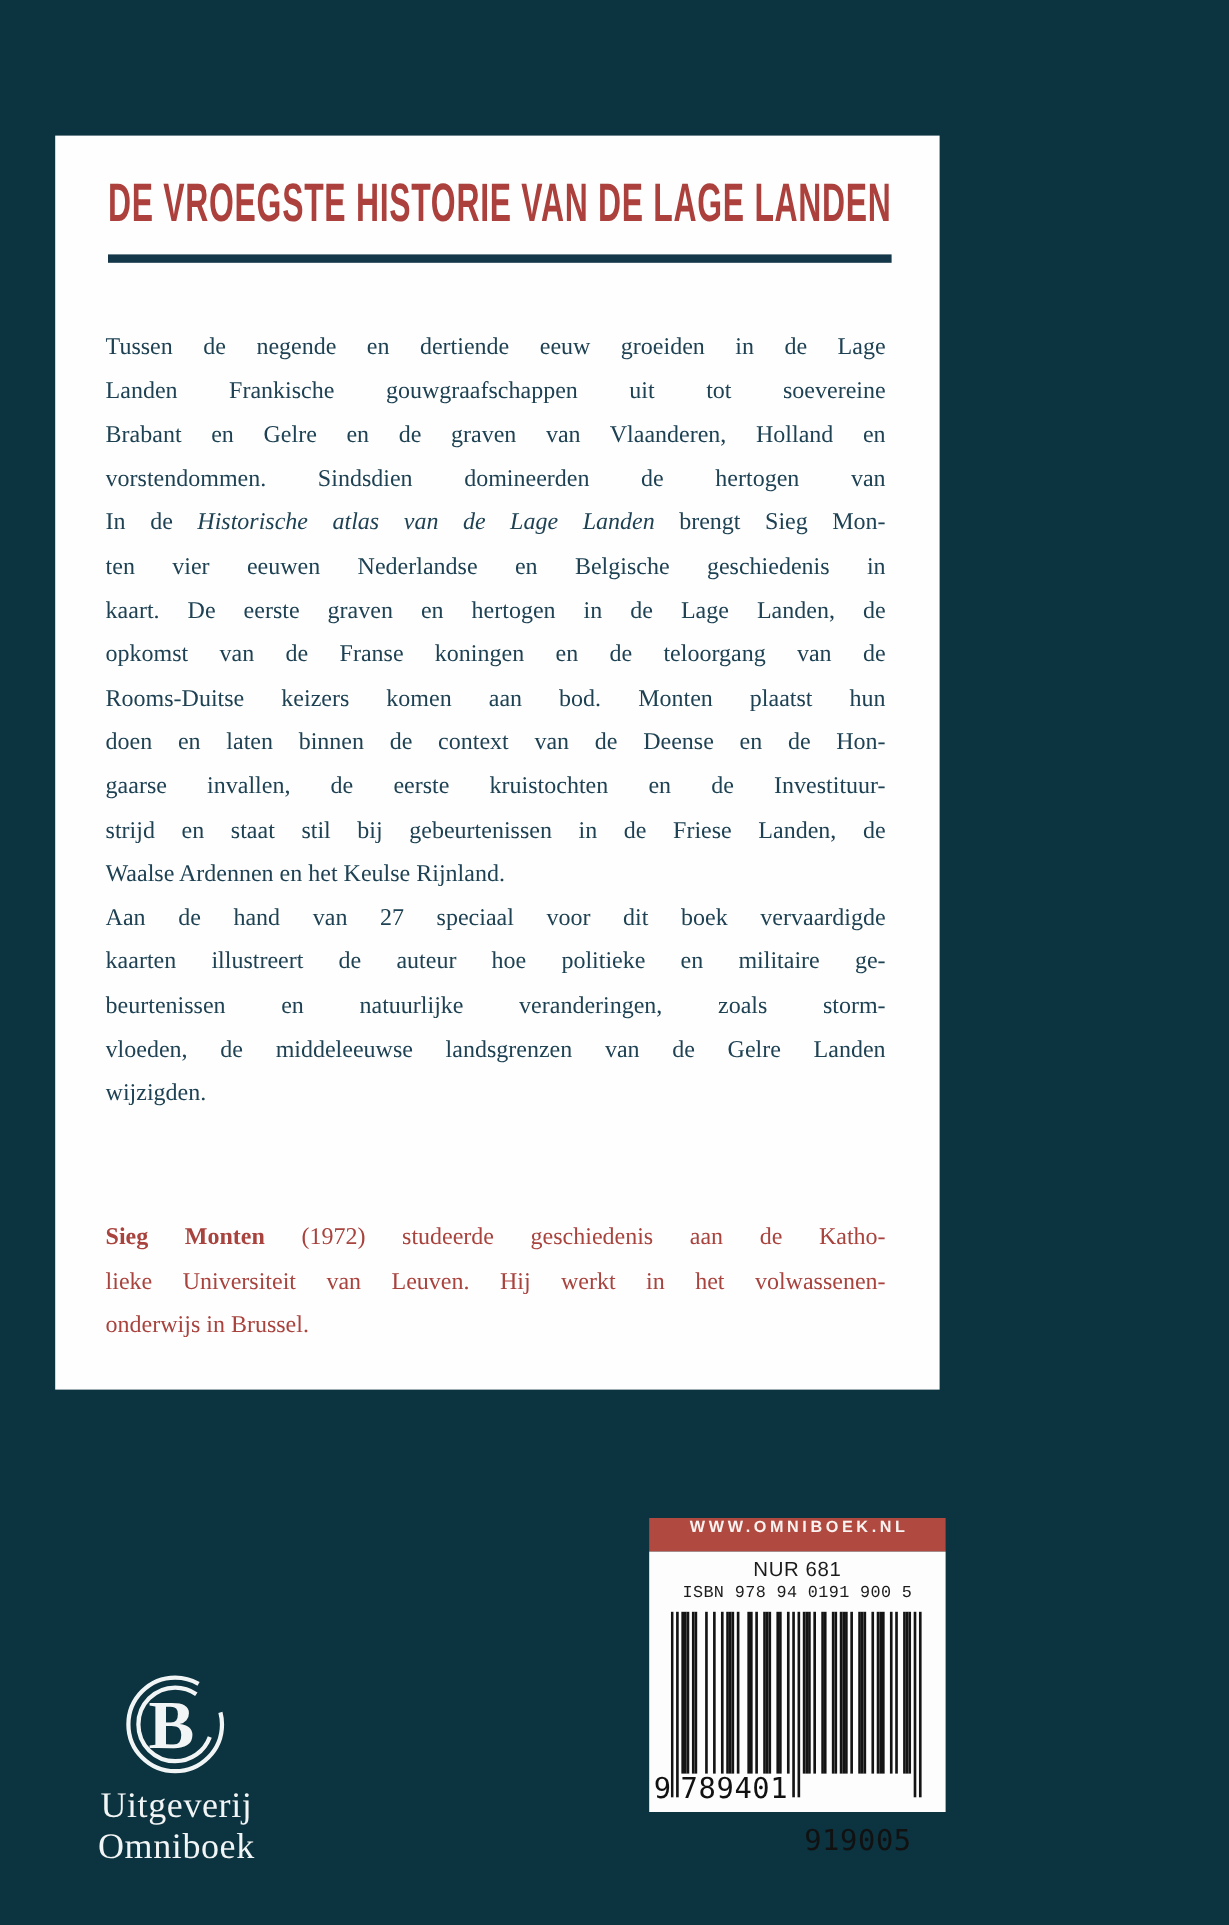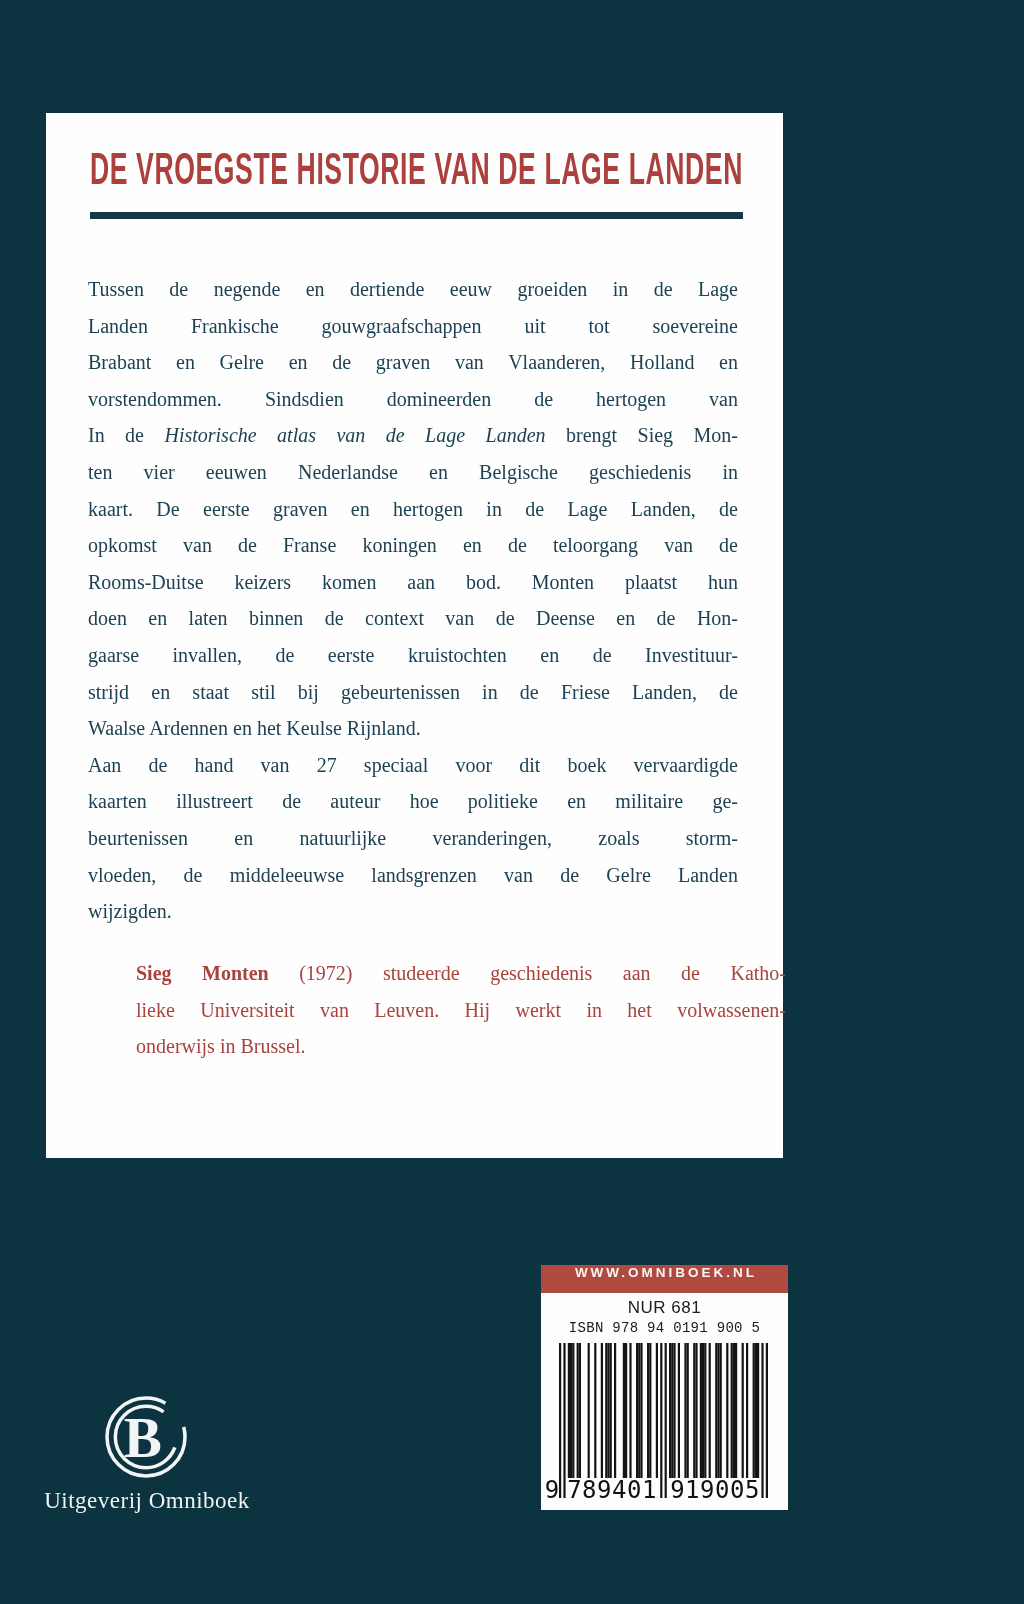--- a/index.html
+++ b/index.html
@@ -13,48 +13,48 @@
   
   .panel{position:absolute;left:46px;top:113px;width:737px;height:1045px;background:var(--panel);}
   .title-wrap{position:absolute;left:44px;top:28px;width:653px;height:56px;overflow:visible;}
   .title{display:inline-block;white-space:nowrap;transform-origin:0 50%;
          font-family:"Liberation Sans",sans-serif;font-weight:700;font-size:45px;line-height:56px;
          color:var(--title-red);letter-spacing:1px;}
   .rule{position:absolute;left:44px;top:99px;width:653px;height:7px;background:var(--rule);}
 
   .body,.bio{position:absolute;left:42px;width:650px;font-size:20px;line-height:36.6px;}
   .body{top:158px;color:var(--body);}
-  .bio{top:842px;color:var(--bio);margin-left:48px;}
+  .bio{top:900px;color:var(--bio);}
   .bline{height:36.6px;overflow:hidden;}
   .just{text-align:justify;text-align-last:justify;}
   .italic{font-style:italic;}
   .bold{font-weight:700;}
 
   
   .pub-logo{position:absolute;left:94px;top:1385px;width:104px;height:104px;}
   .pub-name{position:absolute;left:20px;top:1488px;width:254px;text-align:center;
-            color:var(--white);font-size:23px;letter-spacing:.5px;}
+            color:var(--white);font-size:30px;letter-spacing:.5px;}
 
   
   .webbar{position:absolute;left:541px;top:1265px;width:247px;height:28px;background:var(--webbar);
           display:flex;align-items:flex-start;justify-content:center;
           font-family:"Liberation Sans",sans-serif;font-weight:700;font-size:13.5px;
           letter-spacing:3px;color:#fbf3f1;padding-left:0;}
   .webbar span{margin-left:3px;}
   .isbnbox{position:absolute;left:541px;top:1293px;width:247px;height:217px;background:#fdfdfd;
            font-family:"Liberation Sans",sans-serif;color:var(--bctext);text-align:center;}
   .nur{padding-top:5px;font-size:17px;line-height:20px;letter-spacing:.5px;}
   .isbn{font-size:14px;line-height:20px;letter-spacing:.3px;font-family:Liberation Mono, monospace;}
   .bars{position:absolute;left:18px;top:50px;width:211px;height:155px;}
   .ean-digits{position:absolute;top:183px;left:0;width:100%;height:30px;
               font-family:"DejaVu Sans Mono",monospace;font-size:24px;color:#111;}
   .ean-digits span{position:absolute;top:0;text-align:center;}
   .d0{left:2px;width:18px;}
   .d1{left:25px;width:92px;letter-spacing:.5px;}
-  .d2{left:128px;width:92px;letter-spacing:.5px;}
+  .d2{left:128px;width:92px;letter-spacing:.5px;margin-top:44px;}
 </style>
 </head>
 <body>
 
 <div class="page">
 
   <section class="panel">
     <div class="title-wrap">
       <span class="title" style="transform: scaleX(0.590967);">DE VROEGSTE HISTORIE VAN DE LAGE LANDEN</span>
     </div>

